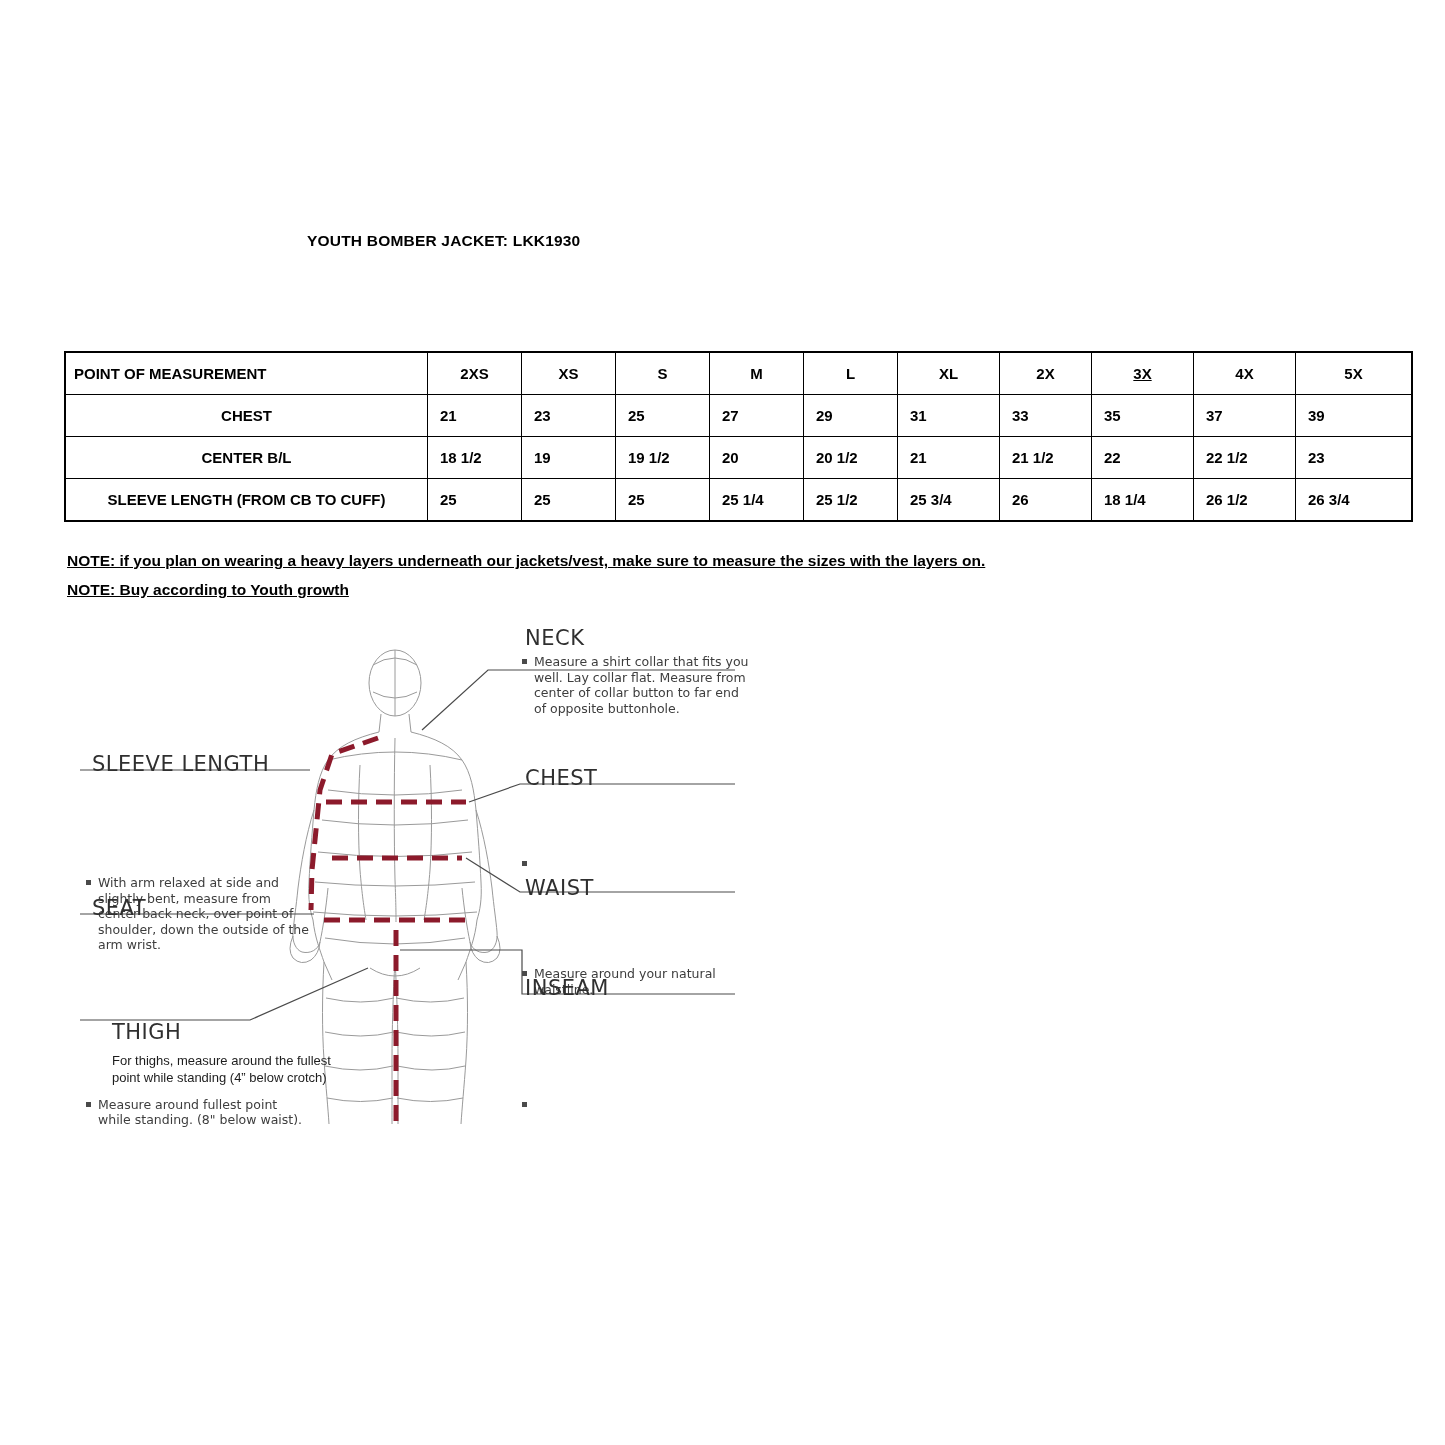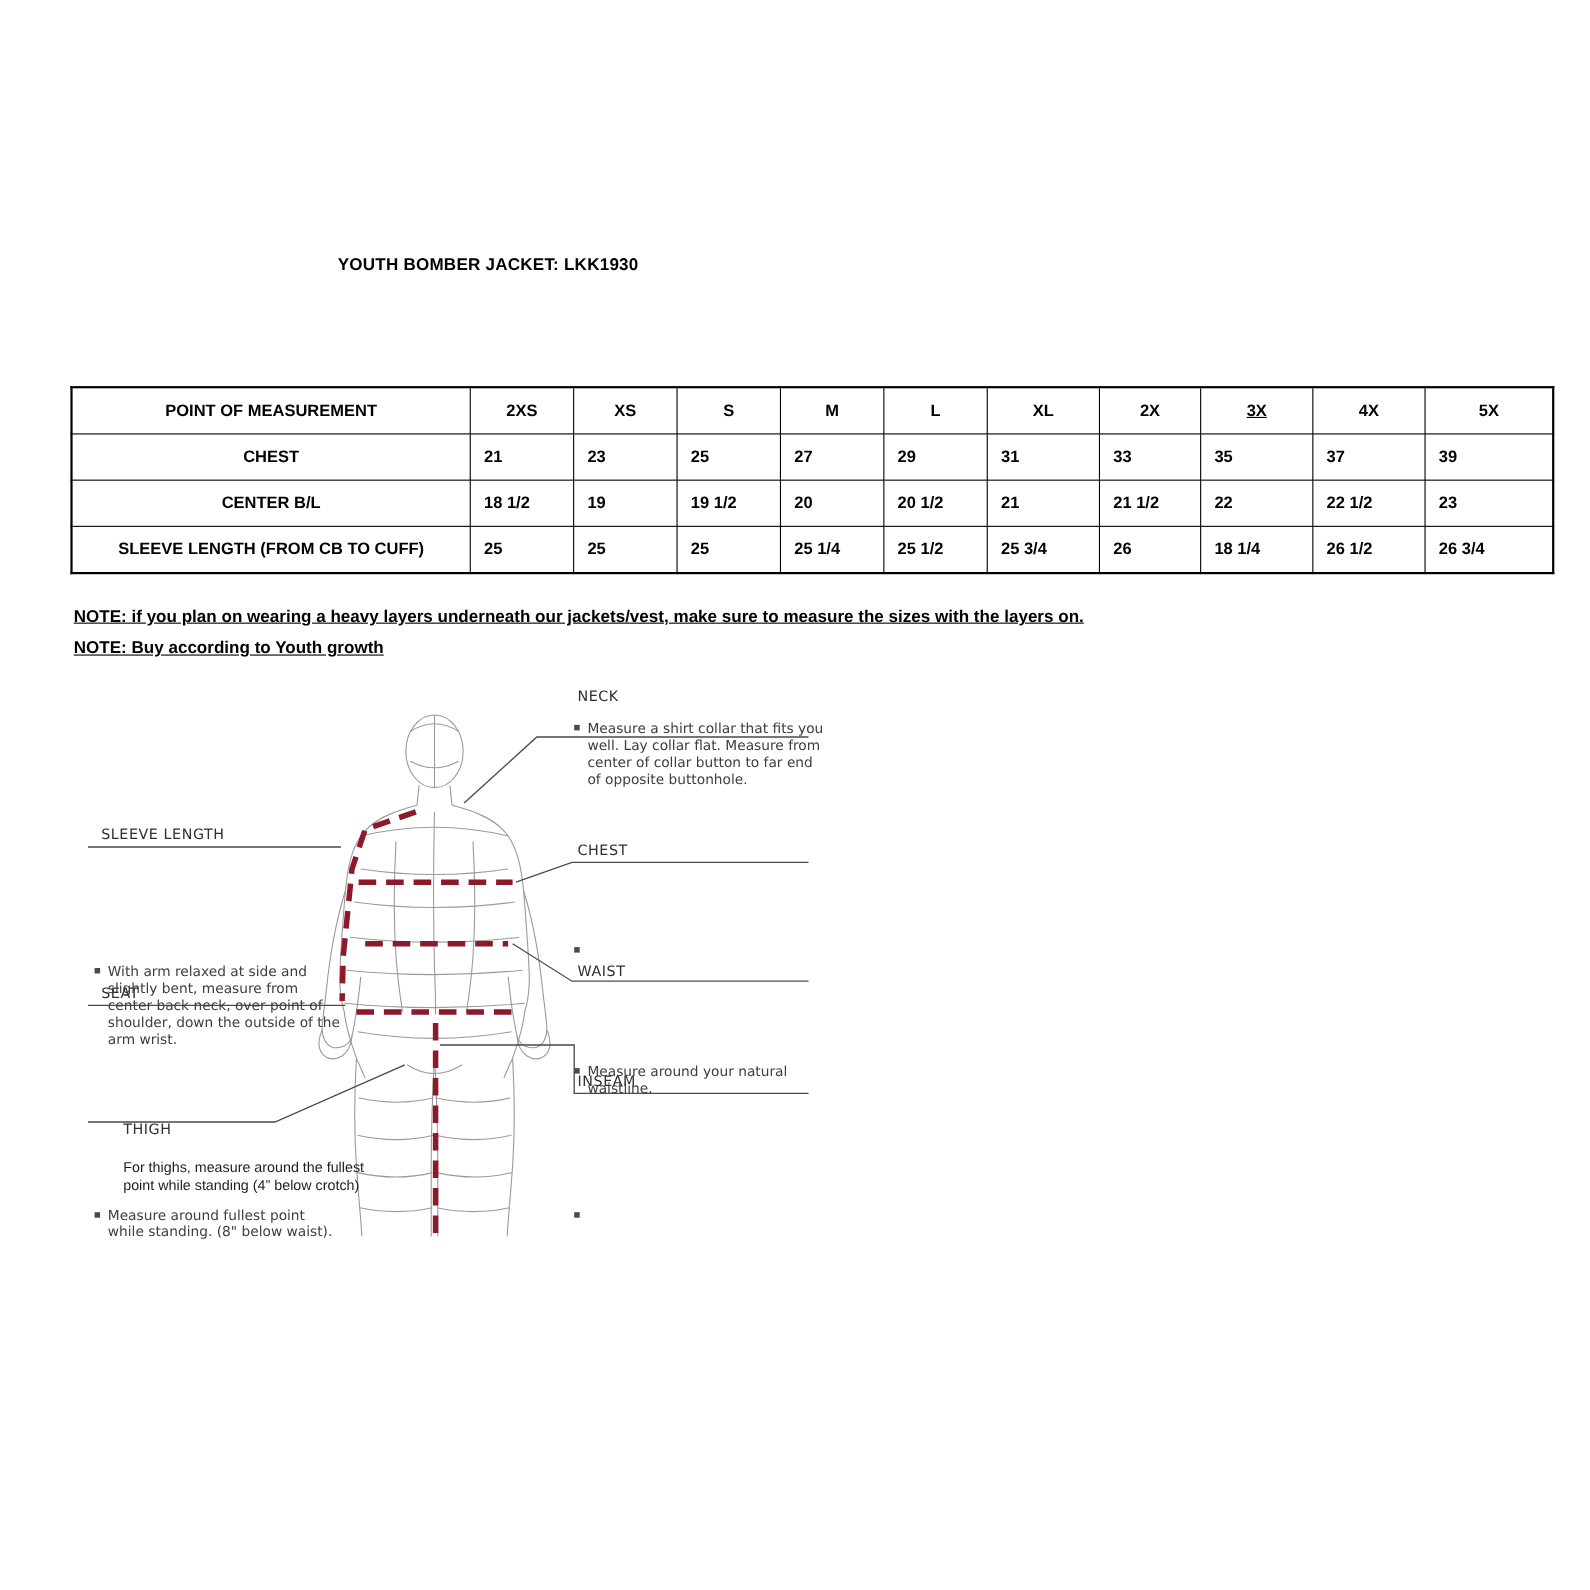--- a/index.html
+++ b/index.html
@@ -61,21 +61,21 @@
   }
   table.size-table td.valcell {
     text-align: left;
     padding-left: 12px;
     font-weight: bold;
   }
   table.size-table tr.header-row td {
     text-align: center;
   }
   table.size-table tr.header-row td.pom {
-    text-align: center;
+    text-align: left;
   }
   
   table.size-table {
     outline: none;
   }
 
   
   .notes {
     position: absolute;
     left: 67px;
@@ -95,21 +95,21 @@
     height: 520px;
   }
   .fig-svg { position: absolute; left: 0; top: 0; }
 
   .lbl {
     position: absolute;
     font-family: "DejaVu Sans", sans-serif;
     color: #3a3a3a;
   }
   .lbl-head {
-    font-size: 13px;
+    font-size: 21px;
     letter-spacing: 0.5px;
     color: #2f2f2f;
   }
   .lbl-body {
     font-size: 12.5px;
     line-height: 15.5px;
     color: #3d3d3d;
     width: 215px;
   }
   .bullet {

